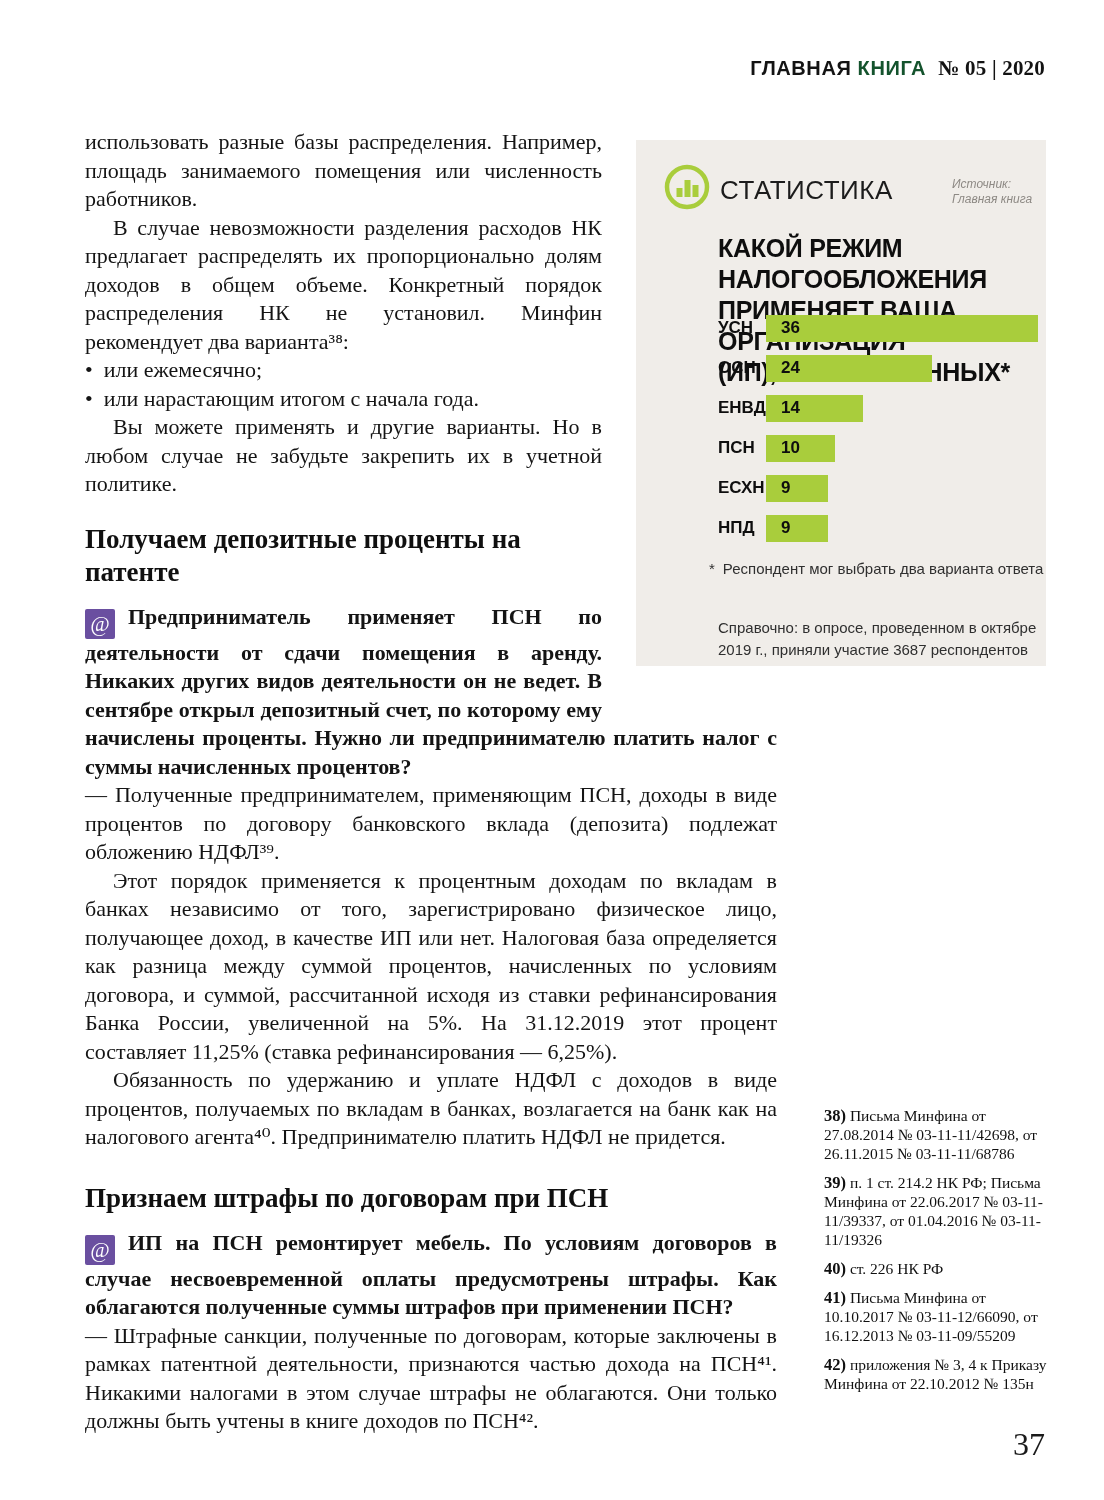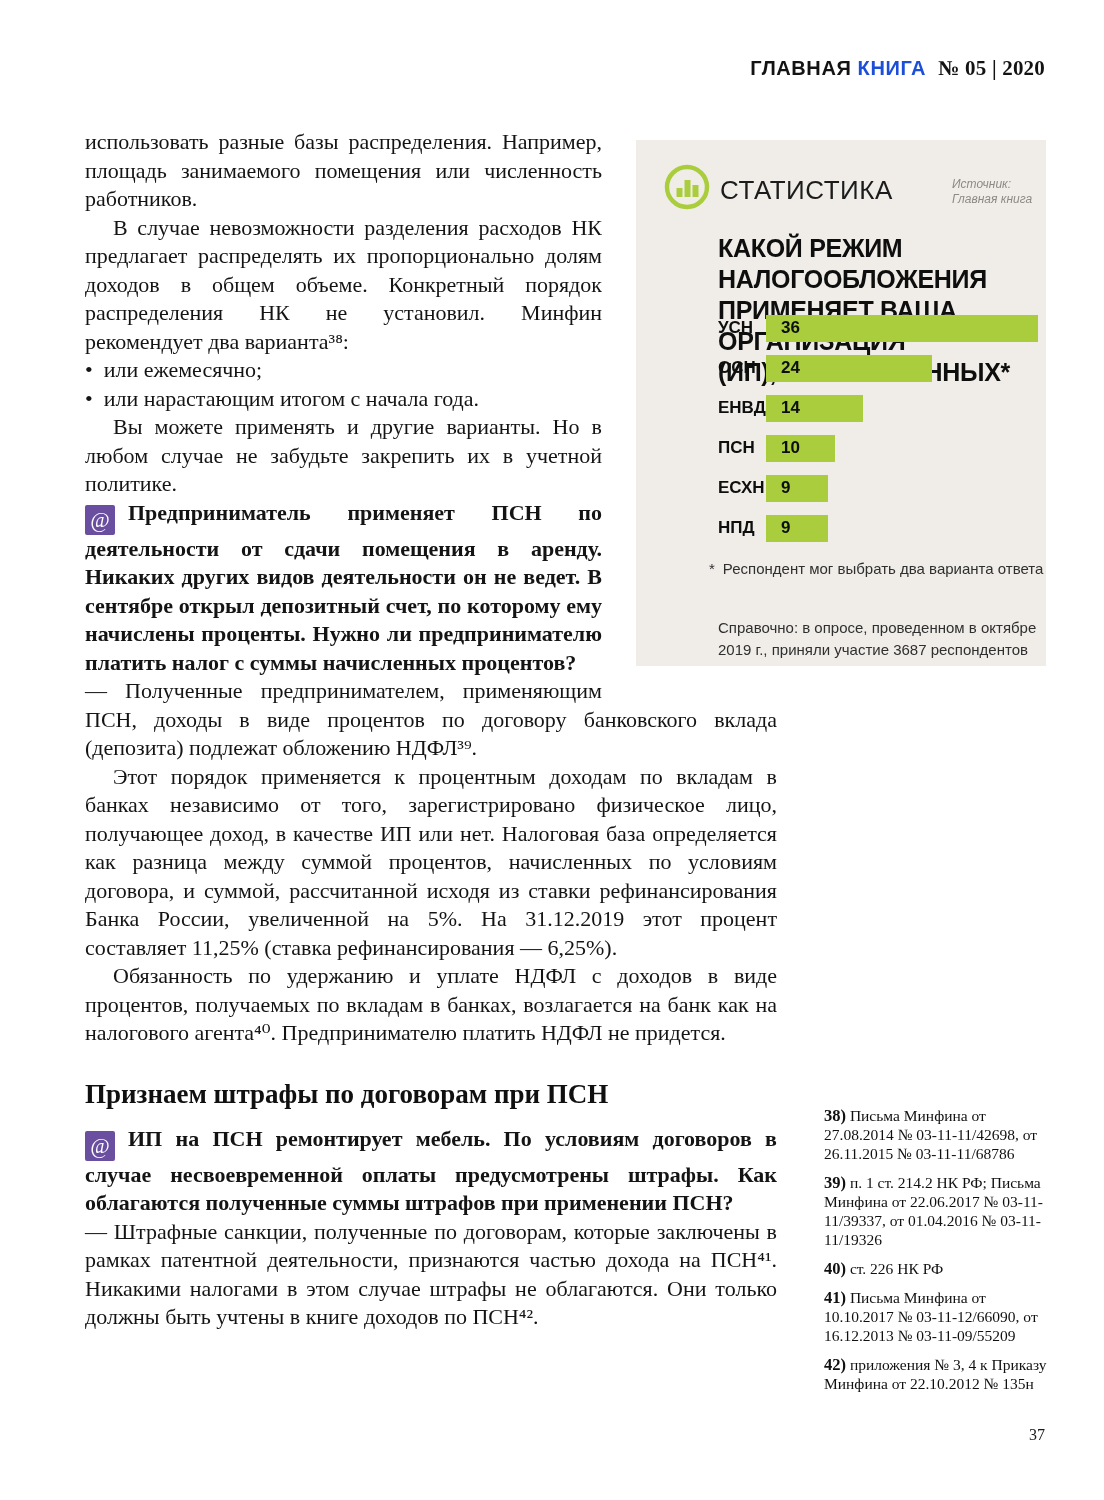--- a/index.html
+++ b/index.html
@@ -8,21 +8,21 @@
     font-family:"Liberation Serif","DejaVu Serif",serif; color:#141414;
     overflow:hidden;
   }
 
   
   .header {
     position:absolute; top:56px; right:59px; white-space:nowrap;
     font-family:"Liberation Sans","DejaVu Sans",sans-serif;
     font-weight:bold; font-size:20px; letter-spacing:.6px; color:#131313;
   }
-  .header .brand-purple { color:#1d4ed8; }
+  .header .brand-purple { color:#14532d; }
   .header .issue {
     font-family:"Liberation Serif","DejaVu Serif",serif;
     font-size:21px; letter-spacing:.2px; margin-left:6px;
   }
 
   
   .main {
     position:absolute; left:85px; top:128px; width:692px;
     font-size:22px; line-height:28.5px; text-align:justify;
   }
@@ -67,21 +67,21 @@
   .ref-note { position:absolute; left:82px; top:477px; font-size:15px; line-height:22px; color:#2f2f2f; }
 
   
   .footnotes {
     position:absolute; left:824px; top:1106px; width:230px;
     font-size:15.5px; line-height:19px; color:#101010; text-align:left;
   }
   .fn { margin-bottom:10px; }
   .fn .num { font-weight:bold; font-size:16.5px; }
 
-  .pageno { position:absolute; right:59px; top:1426px; font-size:16px; color:#1a1a1a; }
+  .pageno { position:absolute; right:59px; top:1426px; font-size:32px; color:#1a1a1a; }
 </style>
 </head>
 <body>
 
 <div class="page">
 
   <div class="header">
     <span>ГЛАВНАЯ</span>
     <span class="brand-purple">КНИГА</span>
     <span class="issue">№ 05 | 2020</span>
@@ -91,20 +91,21 @@
     <div class="stats-spacer"></div>
 
     <p>использовать разные базы распределения. Например, площадь занимаемого помещения или численность работников.</p>
     <p class="ind">В случае невозможности разделения расходов НК предлагает распределять их пропорционально долям доходов в общем объеме. Конкретный порядок распределения НК не установил. Минфин рекомендует два варианта³⁸:</p>
     <ul class="bullets">
       <li>или ежемесячно;</li>
       <li>или нарастающим итогом с начала года.</li>
     </ul>
     <p class="ind">Вы можете применять и другие варианты. Но в любом случае не забудьте закрепить их в учетной политике.</p>
 
+    <h2 class="section w1">Получаем депозитные проценты на патенте</h2>
 
     <p class="q"><span class="at">@</span><span>Предприниматель применяет ПСН по деятельности от сдачи помещения в аренду. Никаких других видов деятельности он не ведет. В сентябре открыл депозитный счет, по которому ему начислены проценты. Нужно ли предпринимателю платить налог с суммы начисленных процентов?</span></p>
     <p>— Полученные предпринимателем, применяющим ПСН, доходы в виде процентов по договору банковского вклада (депозита) подлежат обложению НДФЛ³⁹.</p>
     <p class="ind">Этот порядок применяется к процентным доходам по вкладам в банках независимо от того, зарегистрировано физическое лицо, получающее доход, в качестве ИП или нет. Налоговая база определяется как разница между суммой процентов, начисленных по условиям договора, и суммой, рассчитанной исходя из ставки рефинансирования Банка России, увеличенной на 5%. На 31.12.2019 этот процент составляет 11,25% (ставка рефинансирования — 6,25%).</p>
     <p class="ind">Обязанность по удержанию и уплате НДФЛ с доходов в виде процентов, получаемых по вкладам в банках, возлагается на банк как на налогового агента⁴⁰. Предпринимателю платить НДФЛ не придется.</p>
 
     <h2 class="section second">Признаем штрафы по договорам при ПСН</h2>
 
     <p class="q"><span class="at">@</span><span>ИП на ПСН ремонтирует мебель. По условиям договоров в случае несвоевременной оплаты предусмотрены штрафы. Как облагаются полученные суммы штрафов при применении ПСН?</span></p>
     <p>— Штрафные санкции, полученные по договорам, которые заключены в рамках патентной деятельности, признаются частью дохода на ПСН⁴¹. Никакими налогами в этом случае штрафы не облагаются. Они только должны быть учтены в книге доходов по ПСН⁴².</p>

